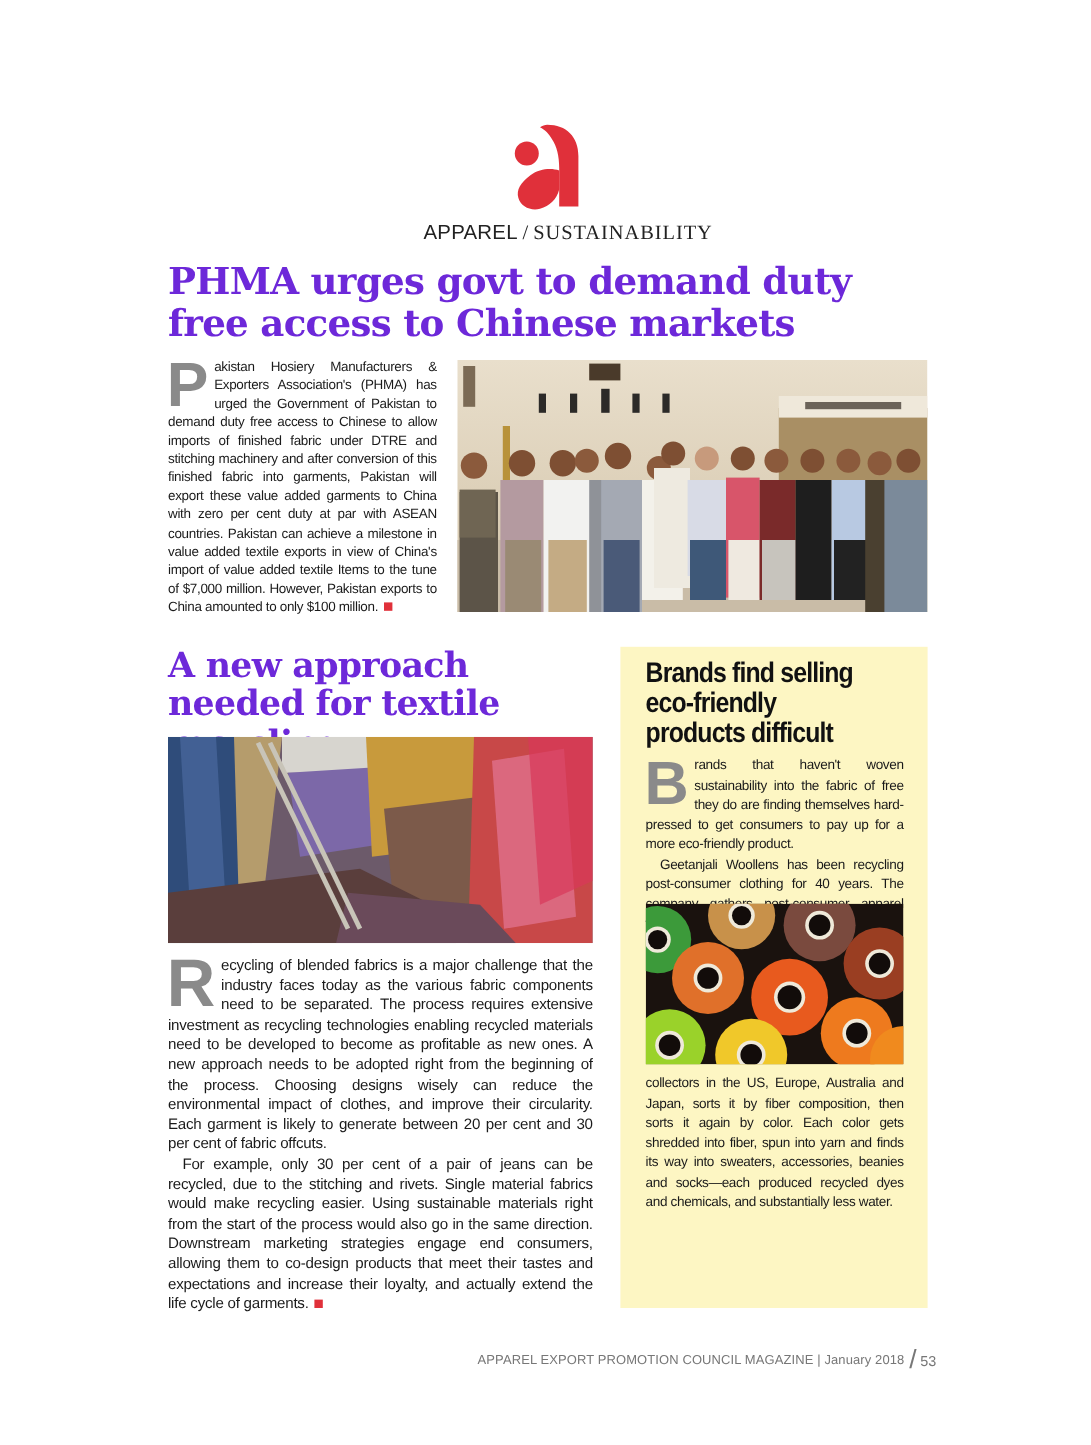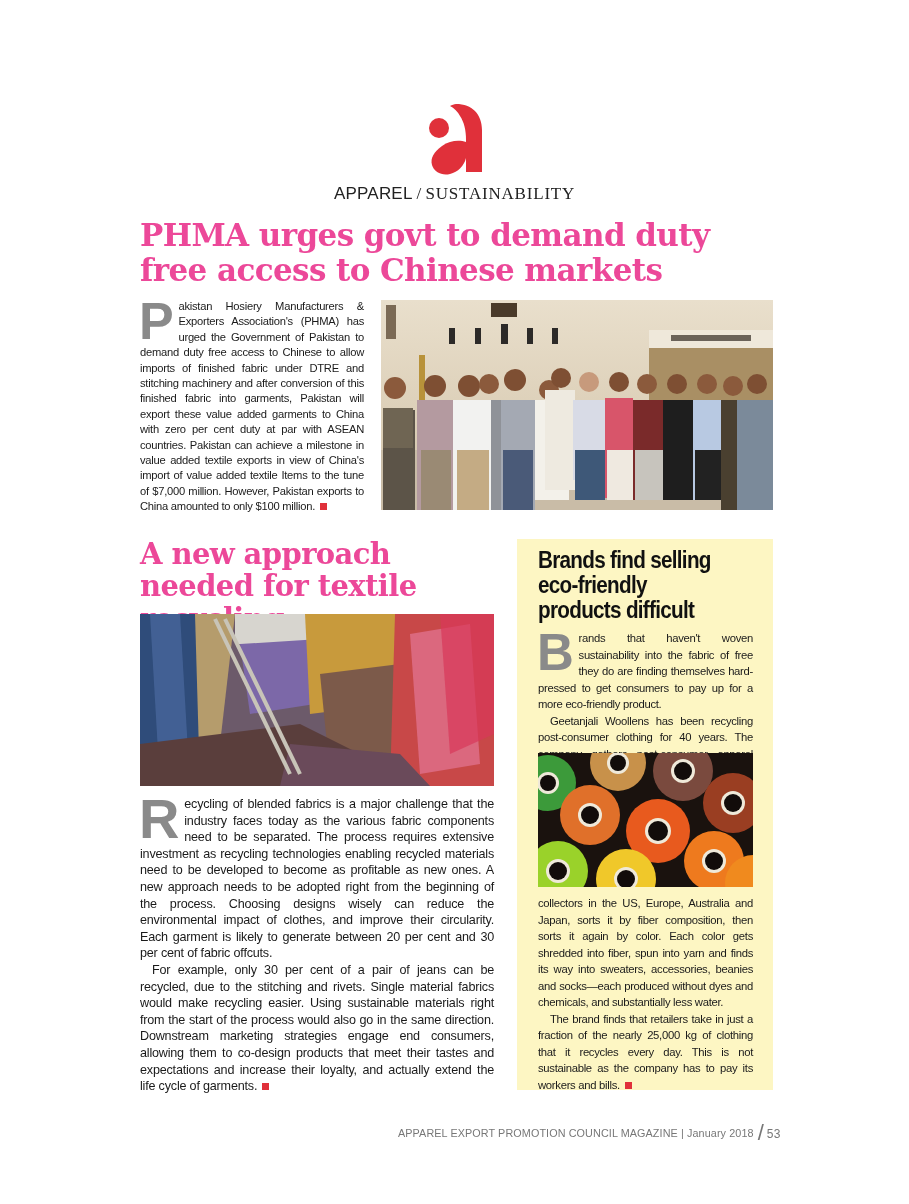--- a/index.html
+++ b/index.html
@@ -1,27 +1,27 @@
 <!DOCTYPE html>
 <html><head>
   <meta charset="utf-8">
   <style>
     html, body { margin: 0; padding: 0; background: #ffffff; }
     body { width: 909px; height: 1204px; position: relative; overflow: hidden; font-family: "Liberation Sans", sans-serif; color: #1a1a1a; }
     .abs { position: absolute; }
 
     
     .logo { left: 420px; top: 100px; width: 70px; height: 80px; }
-    .section { left: 334px; top: 184px; width: 260px; text-align: left; font-size: 17px; letter-spacing: 0.2px; white-space: nowrap; }
+    .section { left: 334px; top: 184px; width: 260px; text-align: right; font-size: 17px; letter-spacing: 0.2px; white-space: nowrap; }
     .section .cat { font-family: "Liberation Sans", sans-serif; color: #222; }
     .section .sep { font-family: "Liberation Serif", serif; color: #222; margin: 0 4px; }
     .section .sub { font-family: "Liberation Serif", serif; color: #222; letter-spacing: 0.8px; }
 
     
-    .h1 { font-family: "DejaVu Serif", "Liberation Serif", serif; font-weight: 900; color: #ec4899; line-height: 1.12; letter-spacing: -0.6px; }
+    .h1 { font-family: "DejaVu Serif", "Liberation Serif", serif; font-weight: 900; color: #6d28d9; line-height: 1.12; letter-spacing: -0.6px; }
     .h1a { left: 140px; top: 218px; width: 640px; font-size: 31px; }
     .h1b { left: 140px; top: 538px; width: 370px; font-size: 29px; }
 
     
     .body { font-family: "Liberation Sans", sans-serif; text-align: justify; }
     .phma-body { left: 140px; top: 299px; width: 224px; font-size: 11.2px; line-height: 15.4px; letter-spacing: -0.25px; }
     .dropcap { float: left; font-family: "Liberation Sans", sans-serif; font-weight: bold; color: #8a8a8a; margin: 2px 5px 0 -1px; line-height: 0.8; }
     .phma-body .dropcap { font-size: 52px; }
     .recyc-body { left: 140px; top: 796px; width: 354px; font-size: 12.6px; line-height: 16.6px; letter-spacing: -0.2px; }
     .recyc-body .dropcap { font-size: 56px; margin-top: 1px; }
@@ -199,21 +199,20 @@
         <circle cx="20" cy="118" r="9" fill="#120c0a"></circle>
       <circle cx="88" cy="126" r="30" fill="#f0c82a"></circle>
         <circle cx="88" cy="126" r="12" fill="#efe9d9"></circle>
         <circle cx="88" cy="126" r="9" fill="#120c0a"></circle>
       <circle cx="215" cy="130" r="28" fill="#f08a1e"></circle>
     </g>
   </svg>
 </div>
 
 <div class="abs brand-body brand-b">
-  <p><span>collectors in the US, Europe, Australia and Japan, sorts it by fiber composition, then sorts it again by color. Each color gets shredded into fiber, spun into yarn and finds its way into sweaters, accessories, beanies and socks—each produced without dyes and chemicals, and substantially less water.</span></p>
-  <p class="indent"><span>The brand finds that retailers take in just a fraction of the nearly 25,000 kg of clothing that it recycles every day. This is not sustainable as the company has to pay its workers and bills.</span><span class="end-mark"></span></p>
+  <p><span>collectors in the US, Europe, Australia and Japan, sorts it by fiber composition, then sorts it again by color. Each color gets shredded into fiber, spun into yarn and finds its way into sweaters, accessories, beanies and socks—each produced recycled dyes and chemicals, and substantially less water.</span></p>
 </div>
 
 <div class="abs footer">
   <span>APPAREL EXPORT PROMOTION COUNCIL MAGAZINE</span>
   <span>|</span>
   <span>January 2018</span><span class="slash">/</span><span class="page">53</span>
 </div>
 
 </body></html>

